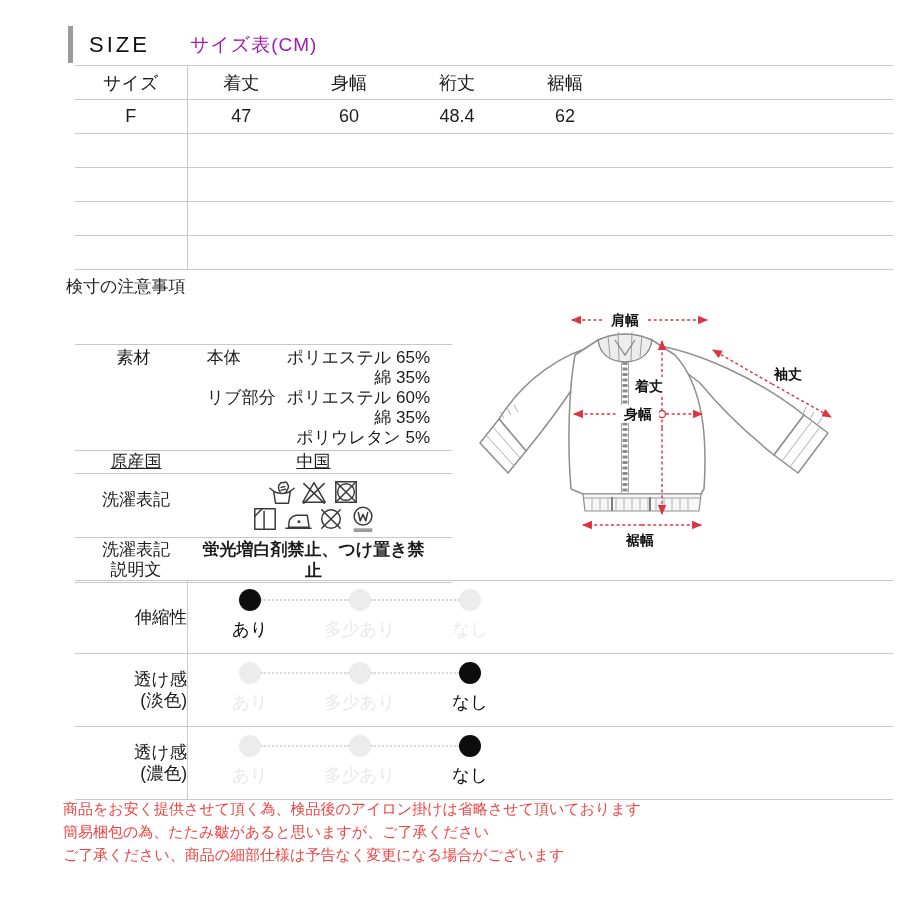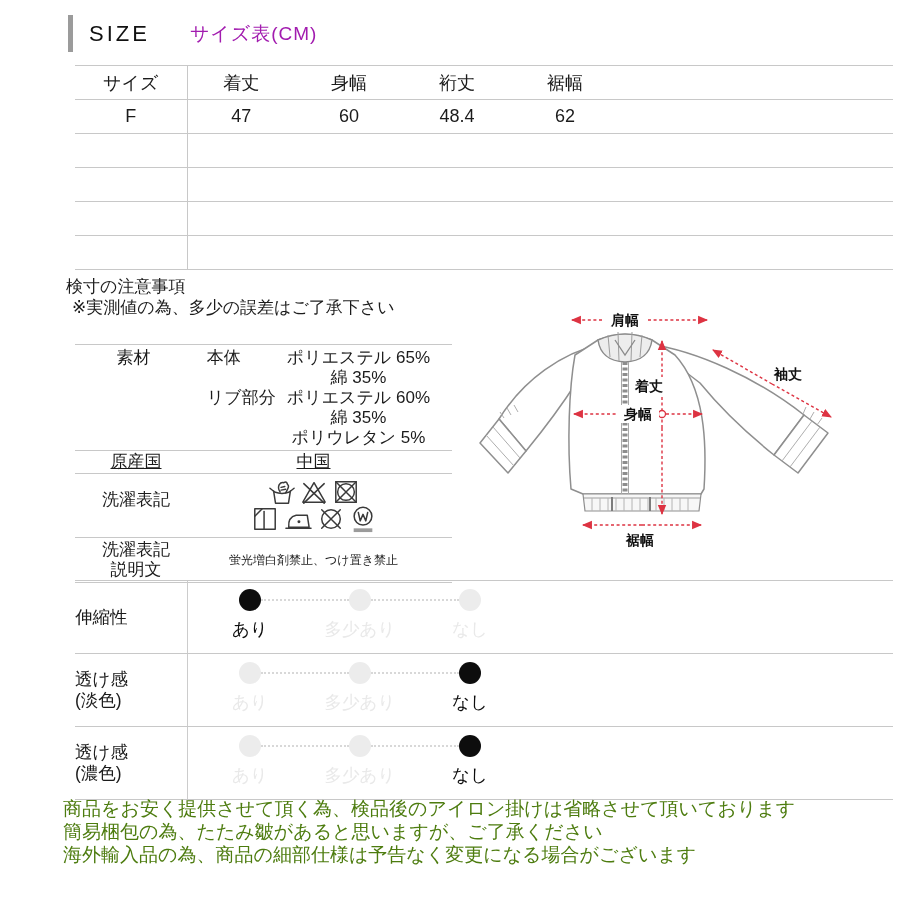--- a/index.html
+++ b/index.html
@@ -2,69 +2,69 @@
 <html><head>
 <meta charset="utf-8">
 <style>
   html,body{margin:0;padding:0;}
   body{
     width:900px;height:900px;position:relative;background:#ffffff;
     font-family:"Liberation Sans","DejaVu Sans",sans-serif;color:#1b1b1b;
     -webkit-font-smoothing:antialiased;overflow:hidden;
   }
   
-  .hdr{position:absolute;left:68px;top:15px;display:flex;align-items:center;justify-content:flex-end;}
+  .hdr{position:absolute;left:68px;top:26px;display:flex;align-items:center;justify-content:flex-end;}
   .hdr-bar{width:5px;height:37px;background:#9b9b9b;margin-right:16px;}
   .hdr-en{font-size:22px;letter-spacing:3px;color:#111;}
   .hdr-ja{font-size:19px;letter-spacing:1px;margin-left:40px;color:#a21caf;}
   
   table.size-table{position:absolute;left:75px;top:65px;width:818px;border-collapse:collapse;table-layout:fixed;}
   table.size-table td{border-top:1px solid #c8c8c8;height:33px;text-align:center;font-size:18px;padding:0;}
   table.size-table td.c1{border-right:1px solid #c8c8c8;}
   table.size-table tr.last td{border-bottom:1px solid #c8c8c8;}
   
   .notes{position:absolute;left:66px;top:276px;font-size:17px;line-height:21px;}
   .notes .n1{padding-left:28px;}
   .notes .n3{padding-left:6px;}
   
   .info{position:absolute;left:75px;top:344px;width:377px;font-size:17px;}
   .info-row{display:flex;border-top:1px solid #c8c8c8;}
   .info-row.rlast{border-bottom:1px solid #c8c8c8;}
   .info-label{width:122px;text-align:center;line-height:20px;padding-top:3px;}
   .mat-grid{flex:1;padding:3px 0 2px 0;}
   .mat-line{display:flex;line-height:20px;}
   .mat-part{width:80px;padding-left:15px;white-space:nowrap;}
-  .mat-val{flex:1;text-align:center;padding-right:22px;white-space:nowrap;}
+  .mat-val{flex:1;text-align:right;padding-right:22px;white-space:nowrap;}
   .row-origin{height:22px;text-decoration:underline;}
   .row-origin .info-label{padding-top:1px;}
   .val-center{flex:1;text-align:center;padding-right:22px;line-height:21px;}
   .row-care{padding:4px 0 5px 0;}
   .row-care .info-label{padding-top:12px;}
   .care-icons{flex:1;display:flex;flex-direction:column;align-items:center;padding-right:22px;}
   .icon-line{display:flex;align-items:center;gap:4px;height:27px;}
   .care-note-row{min-height:44px;align-items:center;}
   .care-note-row .info-label{padding:2px 0;}
-  .care-note-row .val-center{font-size:12px;}
+  .care-note-row .val-center{font-size:17px;font-weight:bold;}
   
   .attrs{position:absolute;left:75px;top:580px;width:818px;}
   .attr-row{display:flex;border-top:1px solid #c8c8c8;height:72px;}
   .attrs .attr-row.alast{border-bottom:1px solid #c8c8c8;}
-  .attr-label{width:112px;border-right:1px solid #cccccc;display:flex;flex-direction:column;justify-content:center;align-items:flex-start;font-size:17.5px;line-height:21px;}
+  .attr-label{width:112px;border-right:1px solid #cccccc;display:flex;flex-direction:column;justify-content:center;align-items:flex-end;font-size:17.5px;line-height:21px;}
   .attr-scale{position:relative;flex:1;}
   .dots-row{position:absolute;left:51px;top:8px;display:flex;align-items:center;}
   .dot{width:22px;height:22px;border-radius:50%;}
   .dot[data-state="on"]{background:#0d0d0d;}
   .dot[data-state="off"]{background:#ececec;}
   .conn{width:88px;height:0;border-top:2px dotted #d8d8d8;}
   .labels-row{position:absolute;left:7px;top:36px;display:flex;}
   .labels-row span{display:inline-block;width:110px;text-align:center;font-size:17.5px;}
   .labels-row span[data-state="on"]{color:#0d0d0d;}
   .labels-row span[data-state="off"]{color:#e9e9e9;}
   
-  .footer{position:absolute;left:63px;top:797px;font-size:19px;line-height:23px;color:#4d7c0f;}
+  .footer{position:absolute;left:63px;top:797px;font-size:15px;line-height:23px;color:#ef4444;}
   
   .diagram{position:absolute;left:452px;top:293px;width:426px;height:272px;}
   .diagram text{font-size:14px;font-weight:bold;fill:#111;}
   .lic{stroke:#3a3a3a;stroke-width:1.6;fill:none;stroke-linejoin:round;stroke-linecap:round;}
 </style>
 </head>
 <body>
 
 <div class="hdr">
   <div class="hdr-bar"></div>
@@ -128,21 +128,20 @@
         <td></td>
         <td></td>
         <td></td>
         <td></td>
       </tr>
 </tbody>
   </table>
 
 <div class="notes">
   <div class="n2">検寸の注意事項</div>
-  <div class="n3">※実測値の為、多少の誤差はご了承下さい</div>
 </div>
 
 <div class="info">
 
   <div class="info-row">
     <div class="info-label">素材</div>
     <div class="mat-grid">
       <div class="mat-line">
           <span class="mat-part">本体</span>
           <span class="mat-val">ポリエステル 65%</span>
@@ -286,21 +285,21 @@
         <span data-state="off">多少あり</span>
         <span data-state="on">なし</span>
       </div>
     </div>
   </div>
 </div>
 
 <div class="footer">
   <div>商品をお安く提供させて頂く為、検品後のアイロン掛けは省略させて頂いております</div>
   <div>簡易梱包の為、たたみ皺があると思いますが、ご了承ください</div>
-  <div>海外輸入品の為、商品の細部仕様は予告なく変更になる場合がございます</div>
+  <div>ご了承ください、商品の細部仕様は予告なく変更になる場合がございます</div>
 </div>
 
 <svg class="diagram" viewBox="0 0 426 272">
   <defs>
     <marker id="mA" viewBox="0 0 10 10" refX="8.5" refY="5" markerWidth="7.5" markerHeight="7.5" orient="auto">
       <path d="M0,1 L9.5,5 L0,9 Z" fill="#dd3342"></path>
     </marker>
   </defs>
 
   <g fill="#ffffff" stroke="#8f8f8f" stroke-width="1.5" stroke-linejoin="round">

